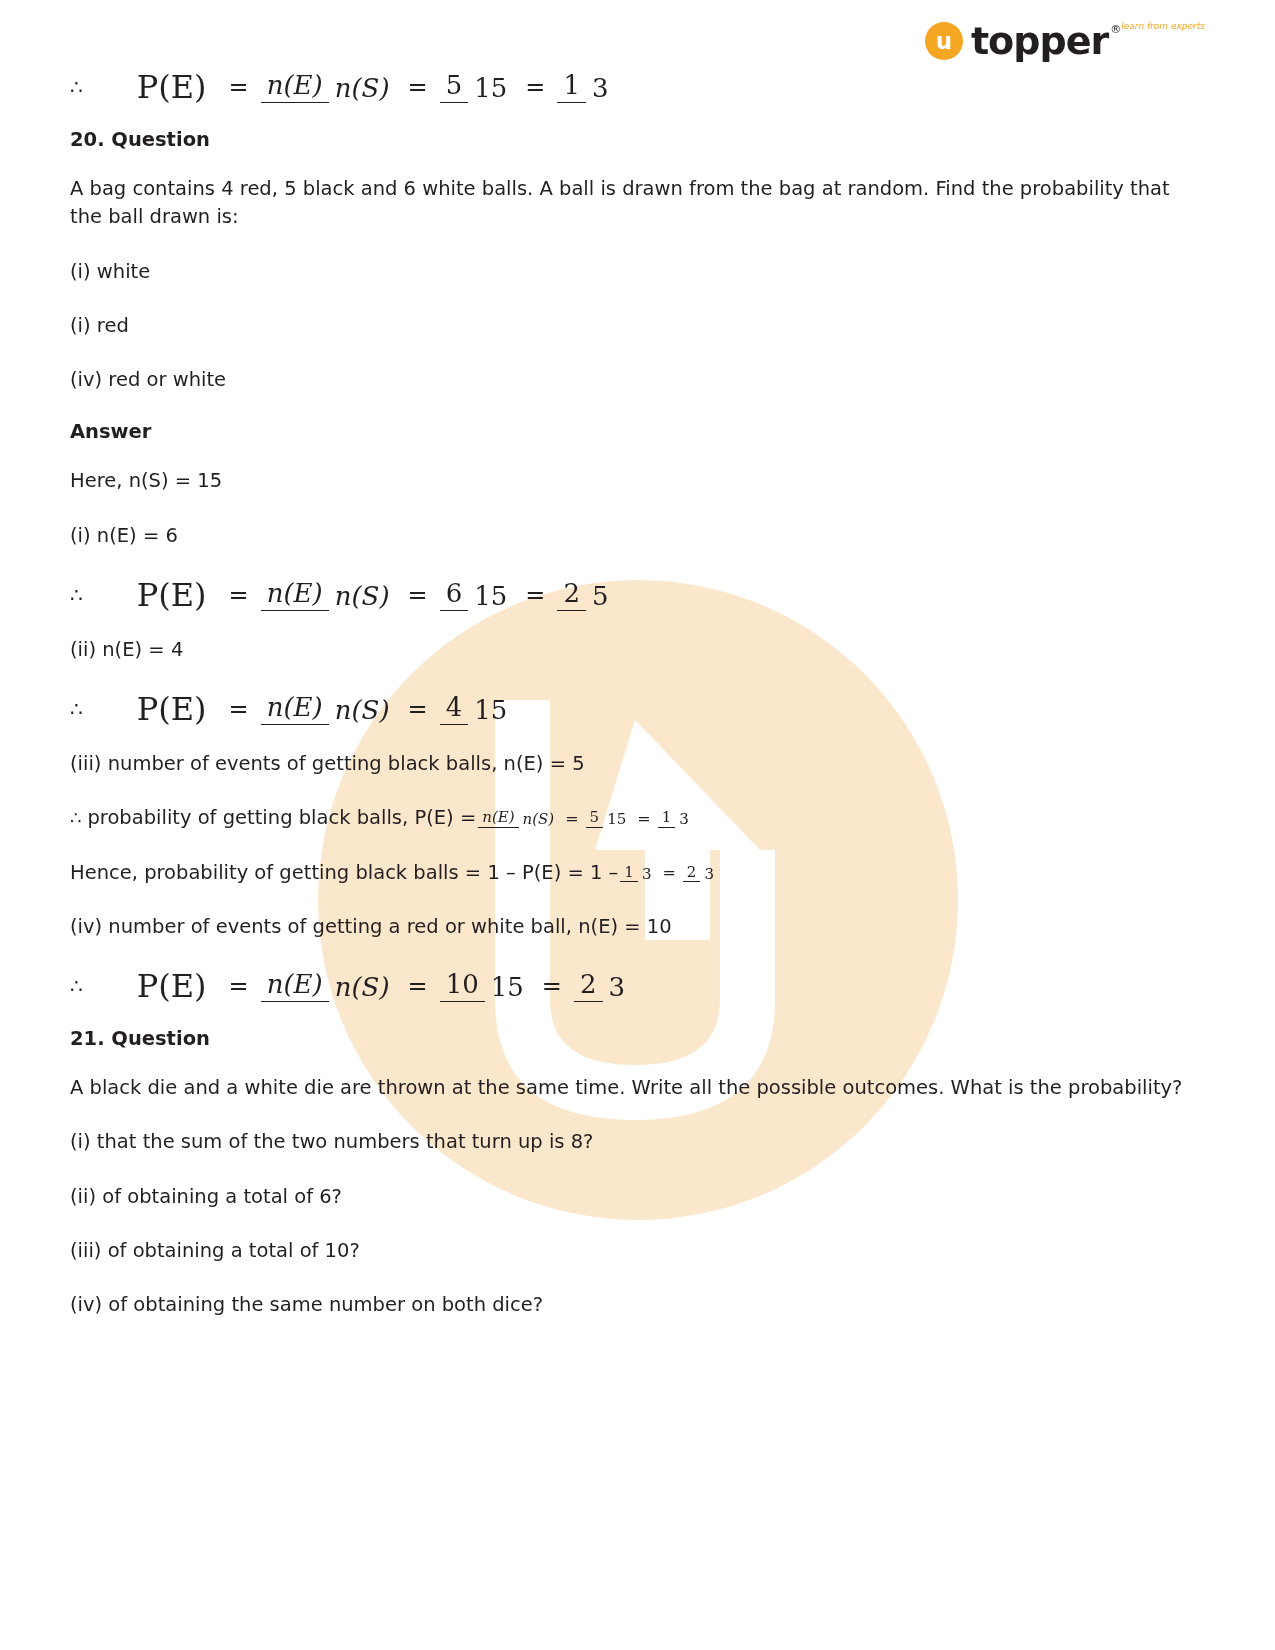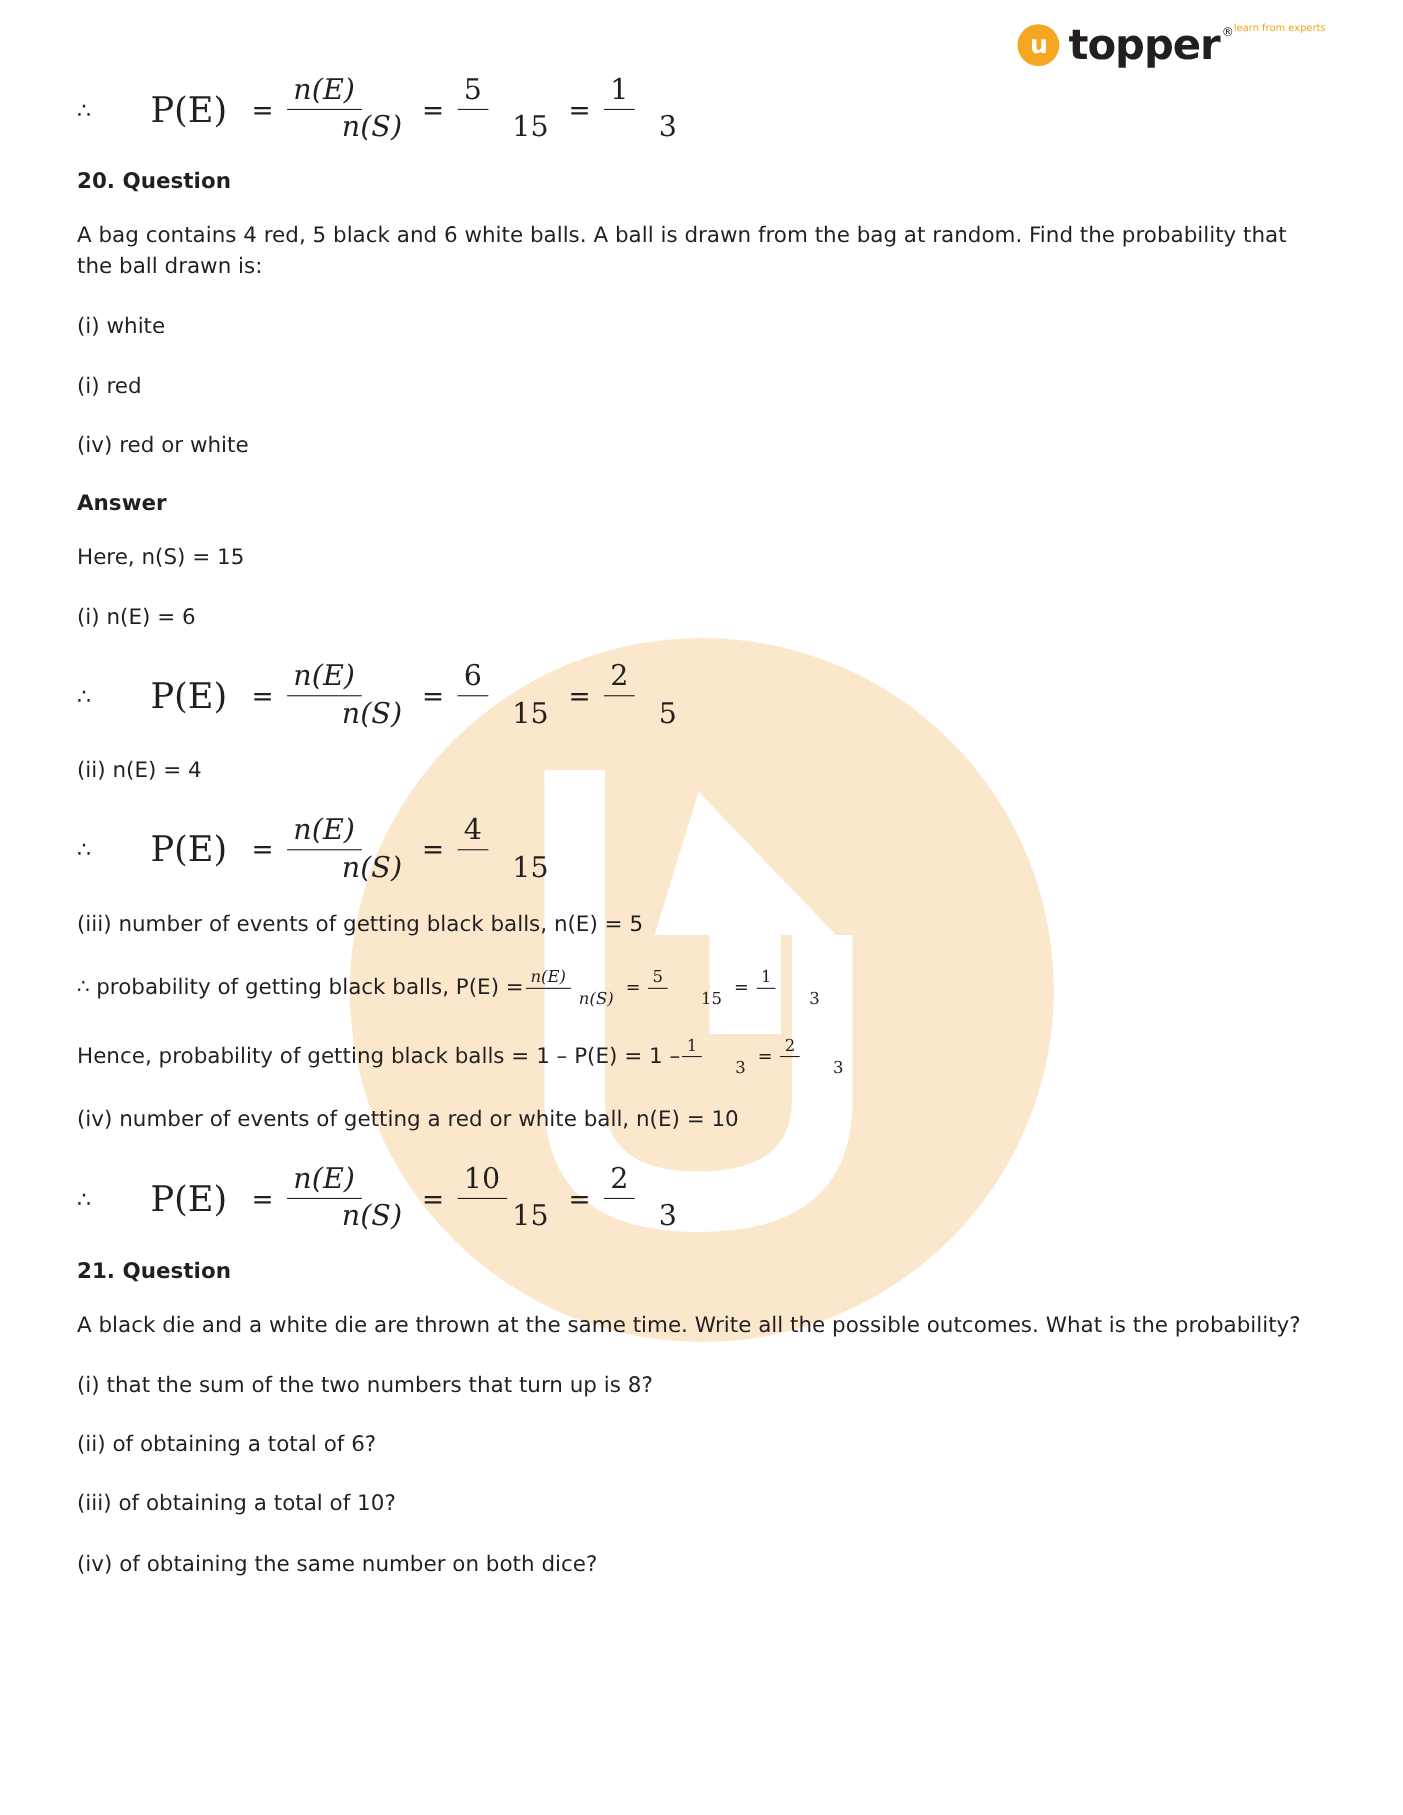--- a/index.html
+++ b/index.html
@@ -72,20 +72,21 @@
   .logo-text {
     font-size: 38px;
     font-weight: bold;
     letter-spacing: -1px;
     color: #231f20;
     line-height: 0.95;
   }
   .logo-tag {
     font-size: 9px;
     color: #f5a623;
+    font-style: italic;
     text-align: right;
     margin-top: -2px;
   }
   .logo-reg {
     font-size: 11px;
     vertical-align: super;
     color: #231f20;
     margin-left: 2px;
   }
   .logo-right { display: flex; flex-direction: row; }
@@ -119,32 +120,30 @@
     margin-right: 6px;
   }
   .math-line .pe {
     font-size: 32px;
     margin-right: 10px;
     margin-left: 48px;
   }
   .eq { margin: 0 12px; font-size: 24px; }
   .frac {
     display: inline-flex;
-    flex-direction: column;
-    align-items: flex-start;
+    align-items: flex-end;
     vertical-align: middle;
     line-height: 1.12;
   }
   .frac .num {
     padding: 0 6px 2px 6px;
     border-bottom: 1.6px solid #231f20;
   }
   .frac .den {
     padding: 2px 6px 0 6px;
-    margin-left: 44px;
   }
   .frac.italic .num, .frac.italic .den { font-style: italic; }
 
   
   .inline-math {
     display: inline-flex;
     align-items: center;
     font-family: "DejaVu Serif", serif;
     font-size: 17px;
     vertical-align: middle;

